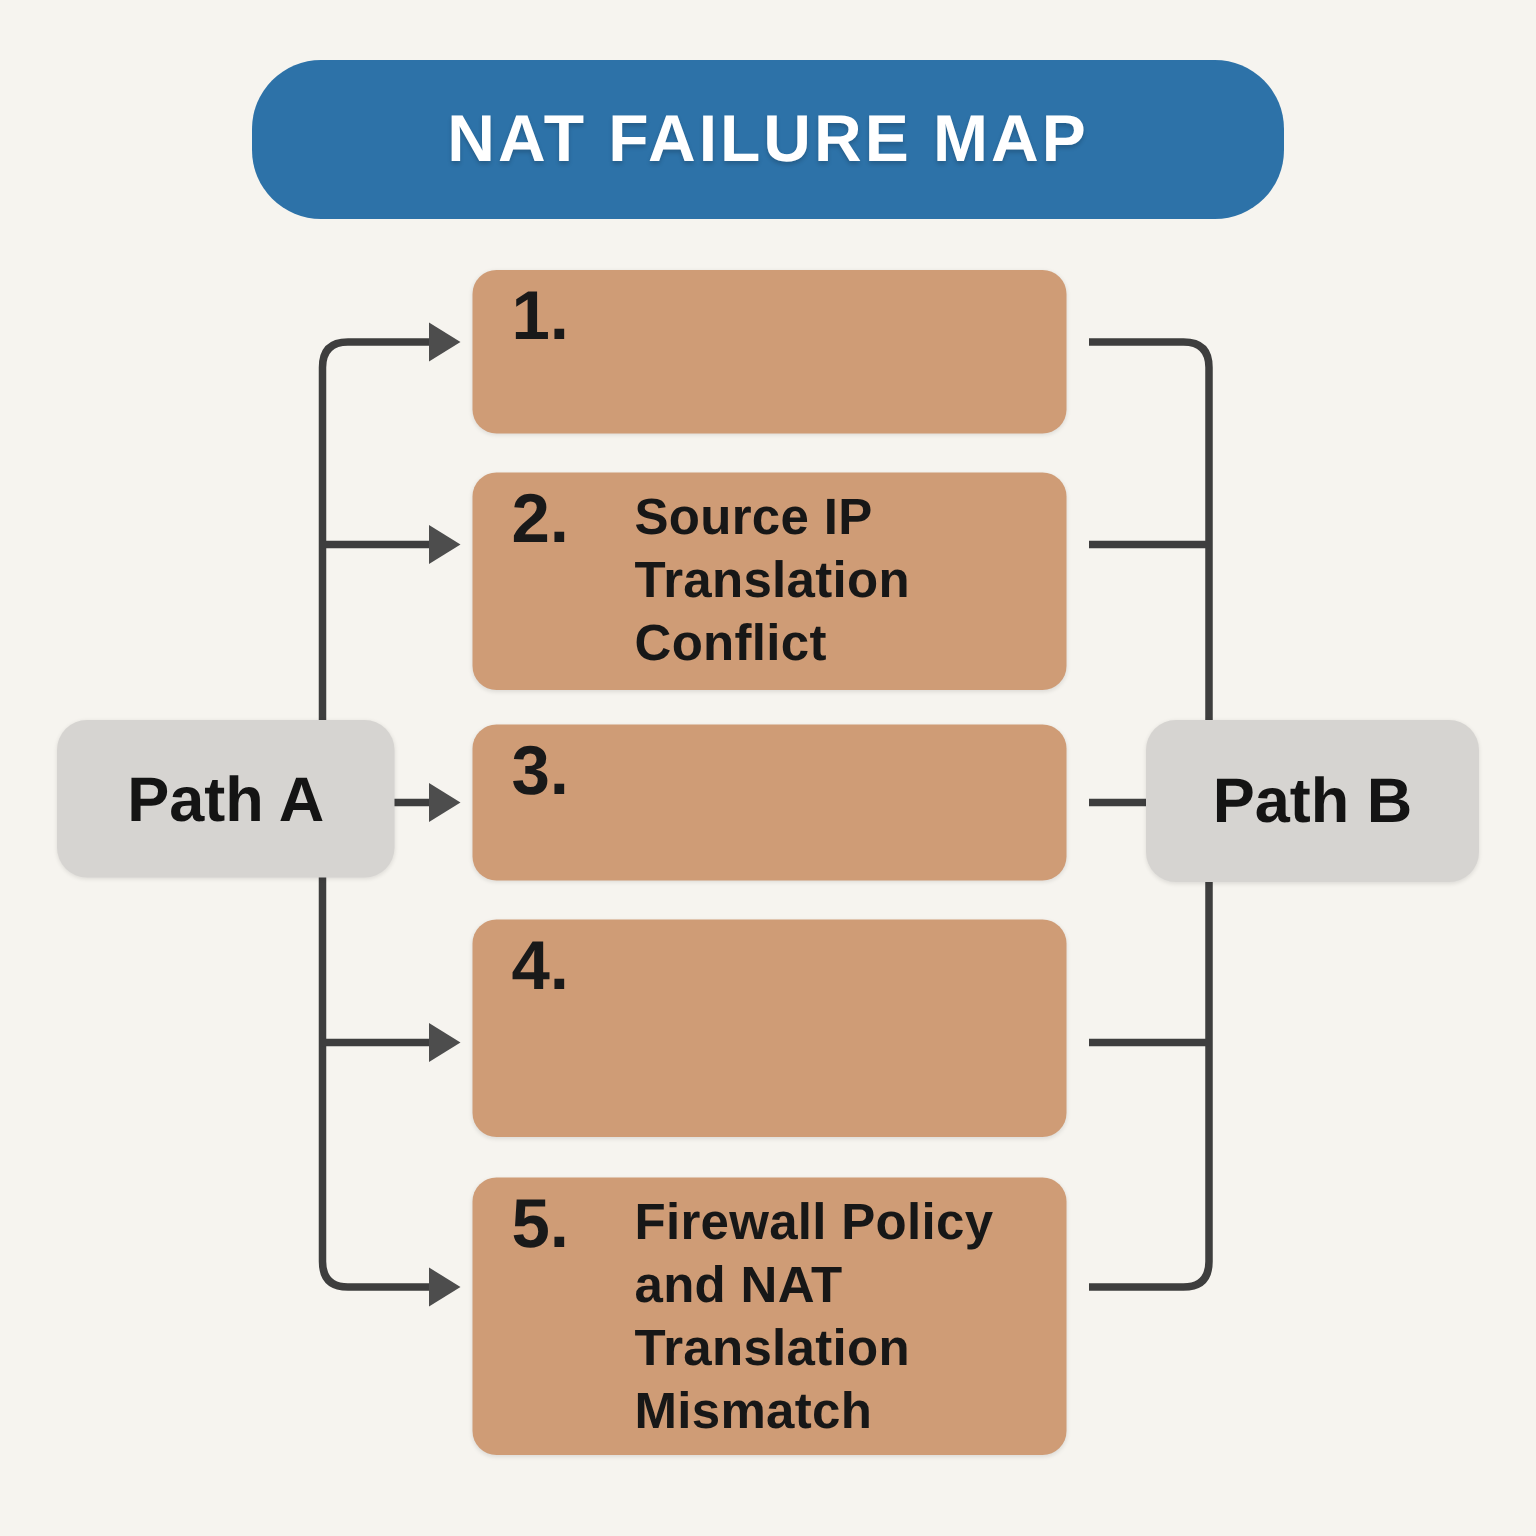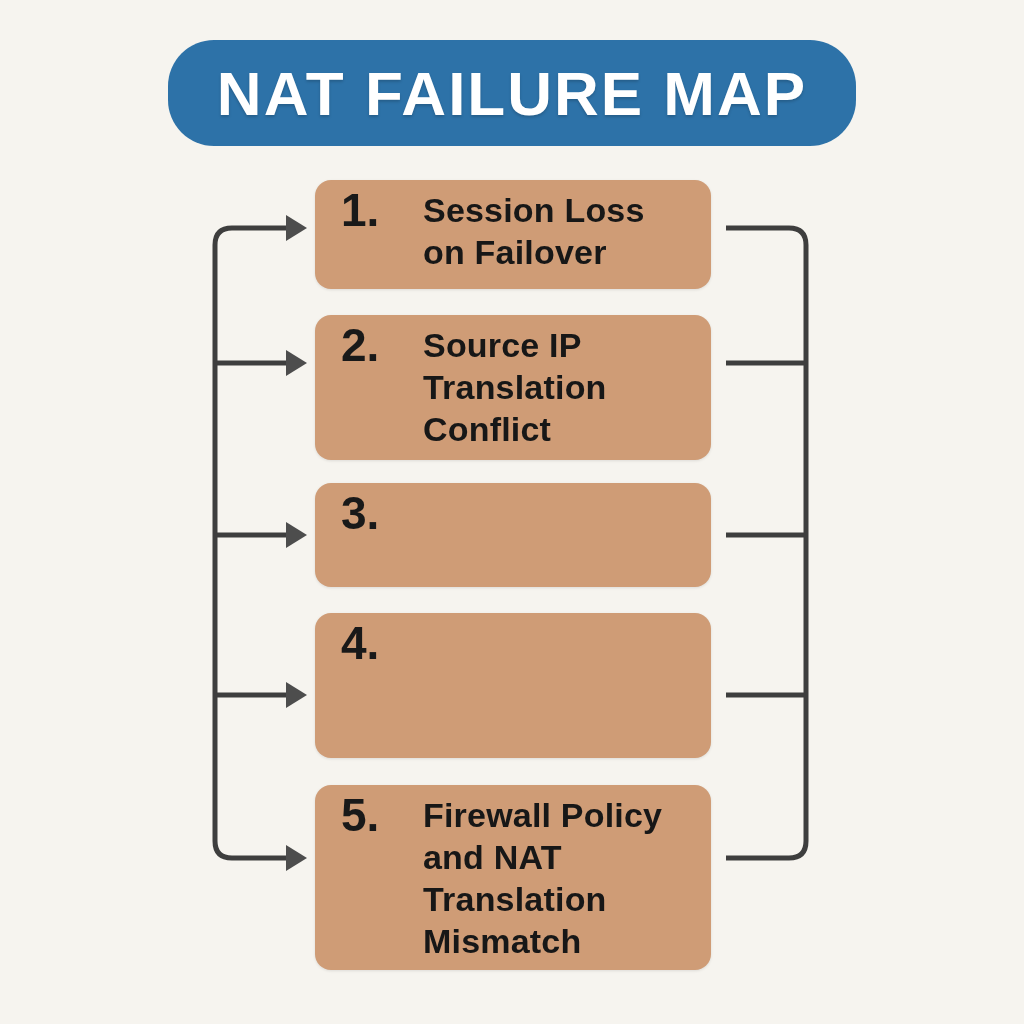--- a/index.html
+++ b/index.html
@@ -26,21 +26,21 @@
     left: 168px;
     top: 40px;
     width: 688px;
     height: 106px;
     background: #2d72a8;
     border-radius: 46px;
     display: flex;
     align-items: center;
     justify-content: center;
     color: #ffffff;
-    font-size: 62px;
+    font-size: 44px;
     font-weight: bold;
     letter-spacing: 2px;
     text-shadow: 0 2px 3px rgba(0,0,0,0.18);
   }
   .connector-svg {
     position: absolute;
     left: 0;
     top: 0;
     width: 1024px;
     height: 1024px;
@@ -123,24 +123,29 @@
 
     <path d="M 726 228 H 789 Q 806 228 806 245 V 841 Q 806 858 789 858 H 726"></path>
 
     <path d="M 726 363 H 806"></path>
     <path d="M 726 535 H 806"></path>
     <path d="M 726 695 H 806"></path>
   </svg>
 
   <div class="title">NAT FAILURE MAP</div>
 
+  <div class="pathbox path-a">
+    <span>Path A</span>
+  </div>
+  <div class="pathbox path-b">
+    <span>Path B</span>
+  </div>
 
   <div class="fbox fbox-1">
     <span class="num">1.</span>
-    <span class="flabel">Session Loss<br>on Failover</span>
   </div>
   <div class="fbox fbox-2">
     <span class="num">2.</span>
     <span class="flabel">Source IP<br>Translation<br>Conflict</span>
   </div>
   <div class="fbox fbox-3">
     <span class="num">3.</span>
   </div>
   <div class="fbox fbox-4">
     <span class="num">4.</span>

